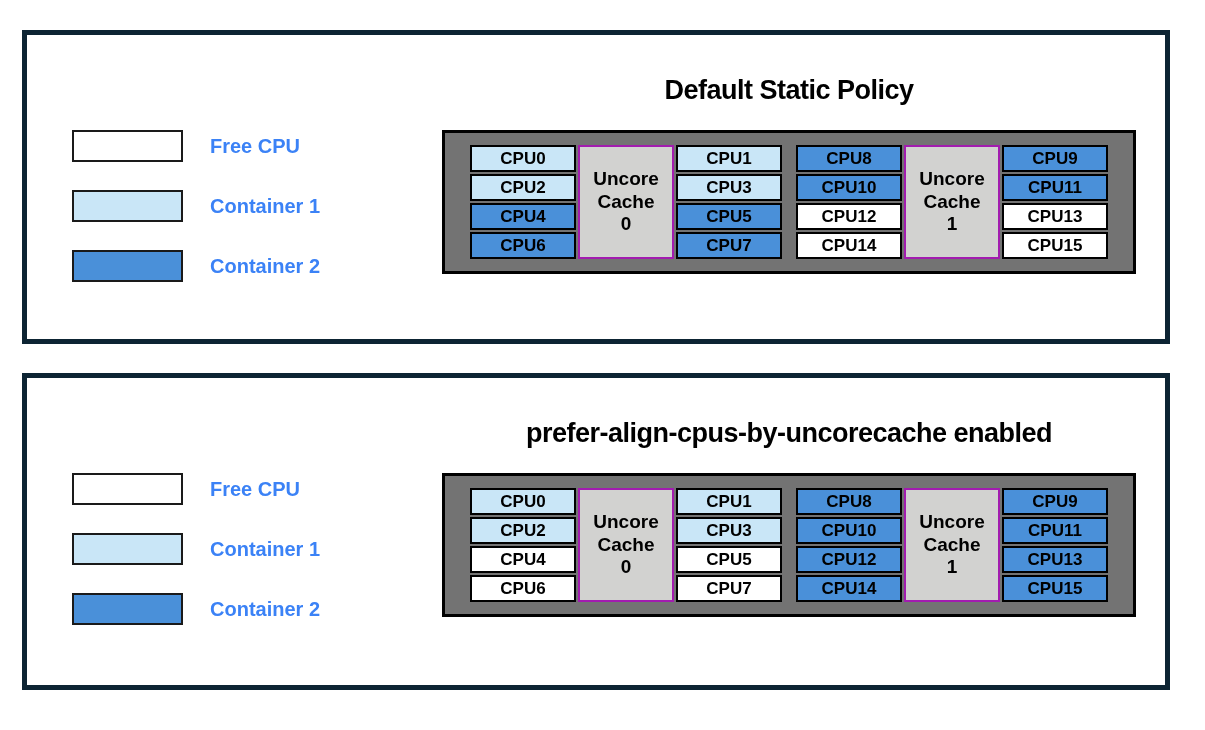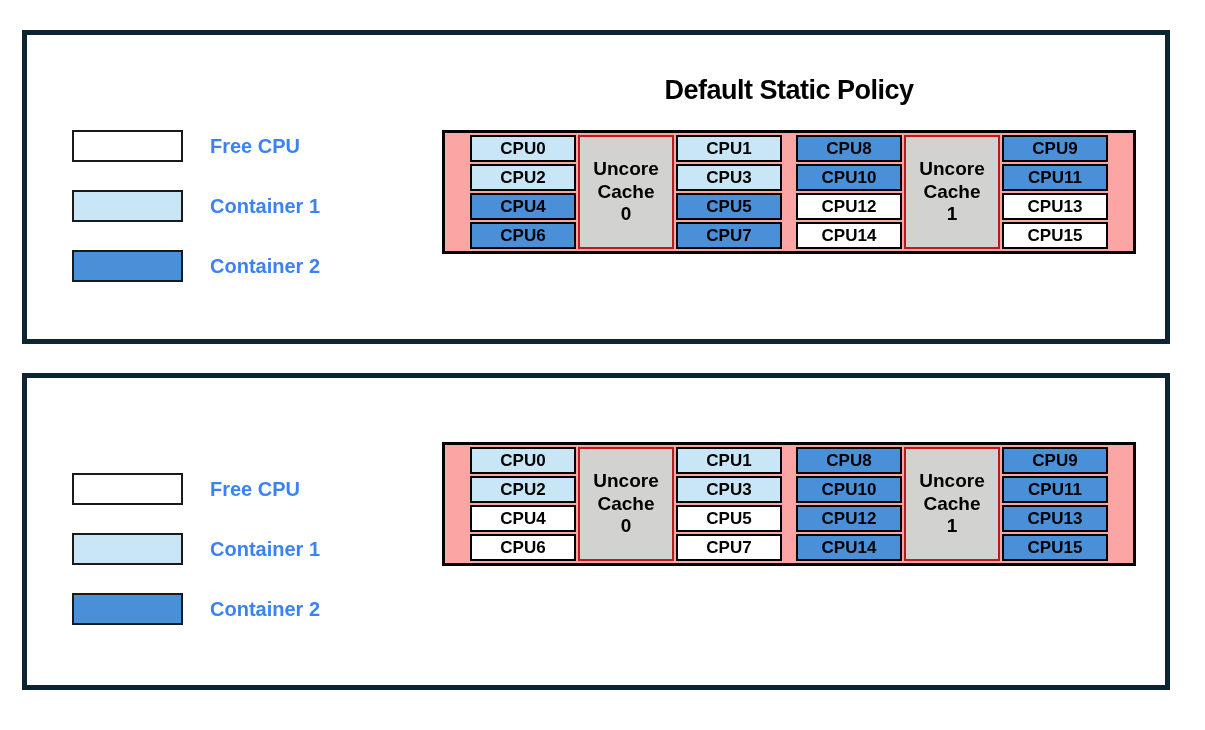--- a/index.html
+++ b/index.html
@@ -27,40 +27,40 @@
     margin-left:27px;font-size:20px;font-weight:700;color:#3b82f6;
     white-space:nowrap;
   }
 
   .diagram-wrap{position:absolute;left:415px;top:40px;width:694px;}
   .diagram-title{
     text-align:center;font-size:27px;font-weight:700;color:#000;
     letter-spacing:-0.5px;white-space:nowrap;
   }
   .diagram{
-    margin-top:24px;border:3px solid #000;background:#fca5a5;
+    margin-top:24px;border:3px solid #000;background:#737373;
     padding:10px 0;box-sizing:border-box;
     display:flex;justify-content:center;align-items:center;gap:14px;
-    height:124px;
+    height:144px;
   }
   .uncore-group{
     display:grid;
     grid-template-columns:106px 96px 106px;
     grid-auto-rows:27px;
     row-gap:2px;column-gap:2px;
   }
   .cpu-cell{
     border:2px solid #000;
     display:flex;align-items:center;justify-content:center;
     font-size:17px;font-weight:700;color:#000;
     box-sizing:content-box;
   }
   .uncore-box{
     grid-column:2;grid-row:1/5;
-    border:2px solid #b91c1c;background:#d2d2d0;
+    border:2px solid #a21caf;background:#d2d2d0;
     display:flex;flex-direction:column;align-items:center;justify-content:center;
     font-size:19px;font-weight:700;color:#000;line-height:1.2;
   }
 </style>
 </head>
 <body>
 
 <div class="panel panel-1">
   <div class="legend">
     <div class="legend-row">
@@ -122,20 +122,21 @@
     <div class="legend-row">
       <span class="swatch" style="background: rgb(201, 230, 247);"></span>
       <span class="legend-label">Container 1</span>
     </div>
     <div class="legend-row">
       <span class="swatch" style="background: rgb(74, 144, 217);"></span>
       <span class="legend-label">Container 2</span>
     </div>
   </div>
   <div class="diagram-wrap">
+    <div class="diagram-title">prefer-align-cpus-by-uncorecache enabled</div>
     <div class="diagram">
         <div class="uncore-group">
           <div class="cpu-cell" style="grid-area: 1 / 1; background: rgb(201, 230, 247);">CPU0</div>
           <div class="cpu-cell" style="grid-area: 2 / 1; background: rgb(201, 230, 247);">CPU2</div>
           <div class="cpu-cell" style="grid-area: 3 / 1; background: rgb(255, 255, 255);">CPU4</div>
           <div class="cpu-cell" style="grid-area: 4 / 1; background: rgb(255, 255, 255);">CPU6</div>
           <div class="uncore-box" style="background: rgb(210, 210, 208);">
             <div>Uncore</div>
             <div>Cache</div>
             <div>0</div>

